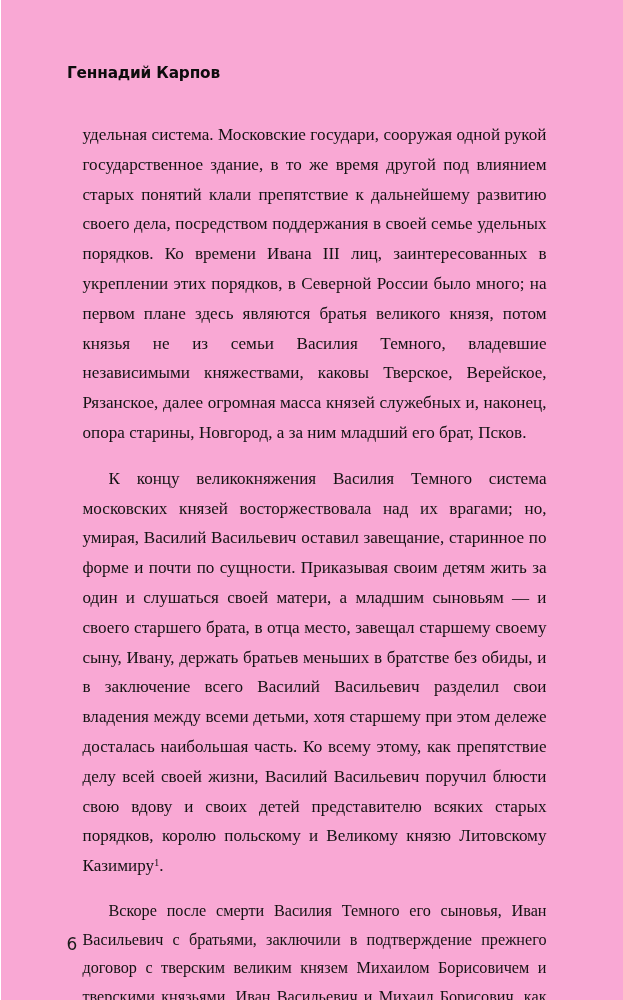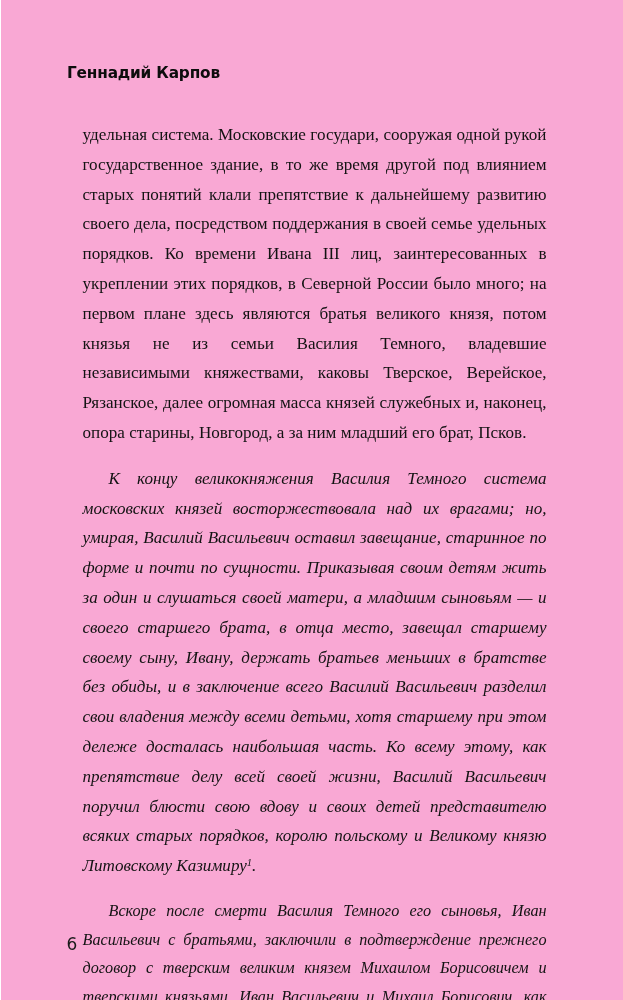--- a/index.html
+++ b/index.html
@@ -46,21 +46,20 @@
     margin: 16px;
     text-align: justify;
     text-justify: inter-word;
     font-size: 17.1px;
     line-height: 29.8px;
     color: #131313;
     -webkit-font-smoothing: antialiased;
   }
   p.para.indent {
     text-indent: 26px;
-    font-style: italic;
   }
   
   p.para.tight {
     font-size: 16.2px;
     line-height: 28.6px;
   }
 
   sup.fn {
     font-size: 0.62em;
     vertical-align: 0.45em;

